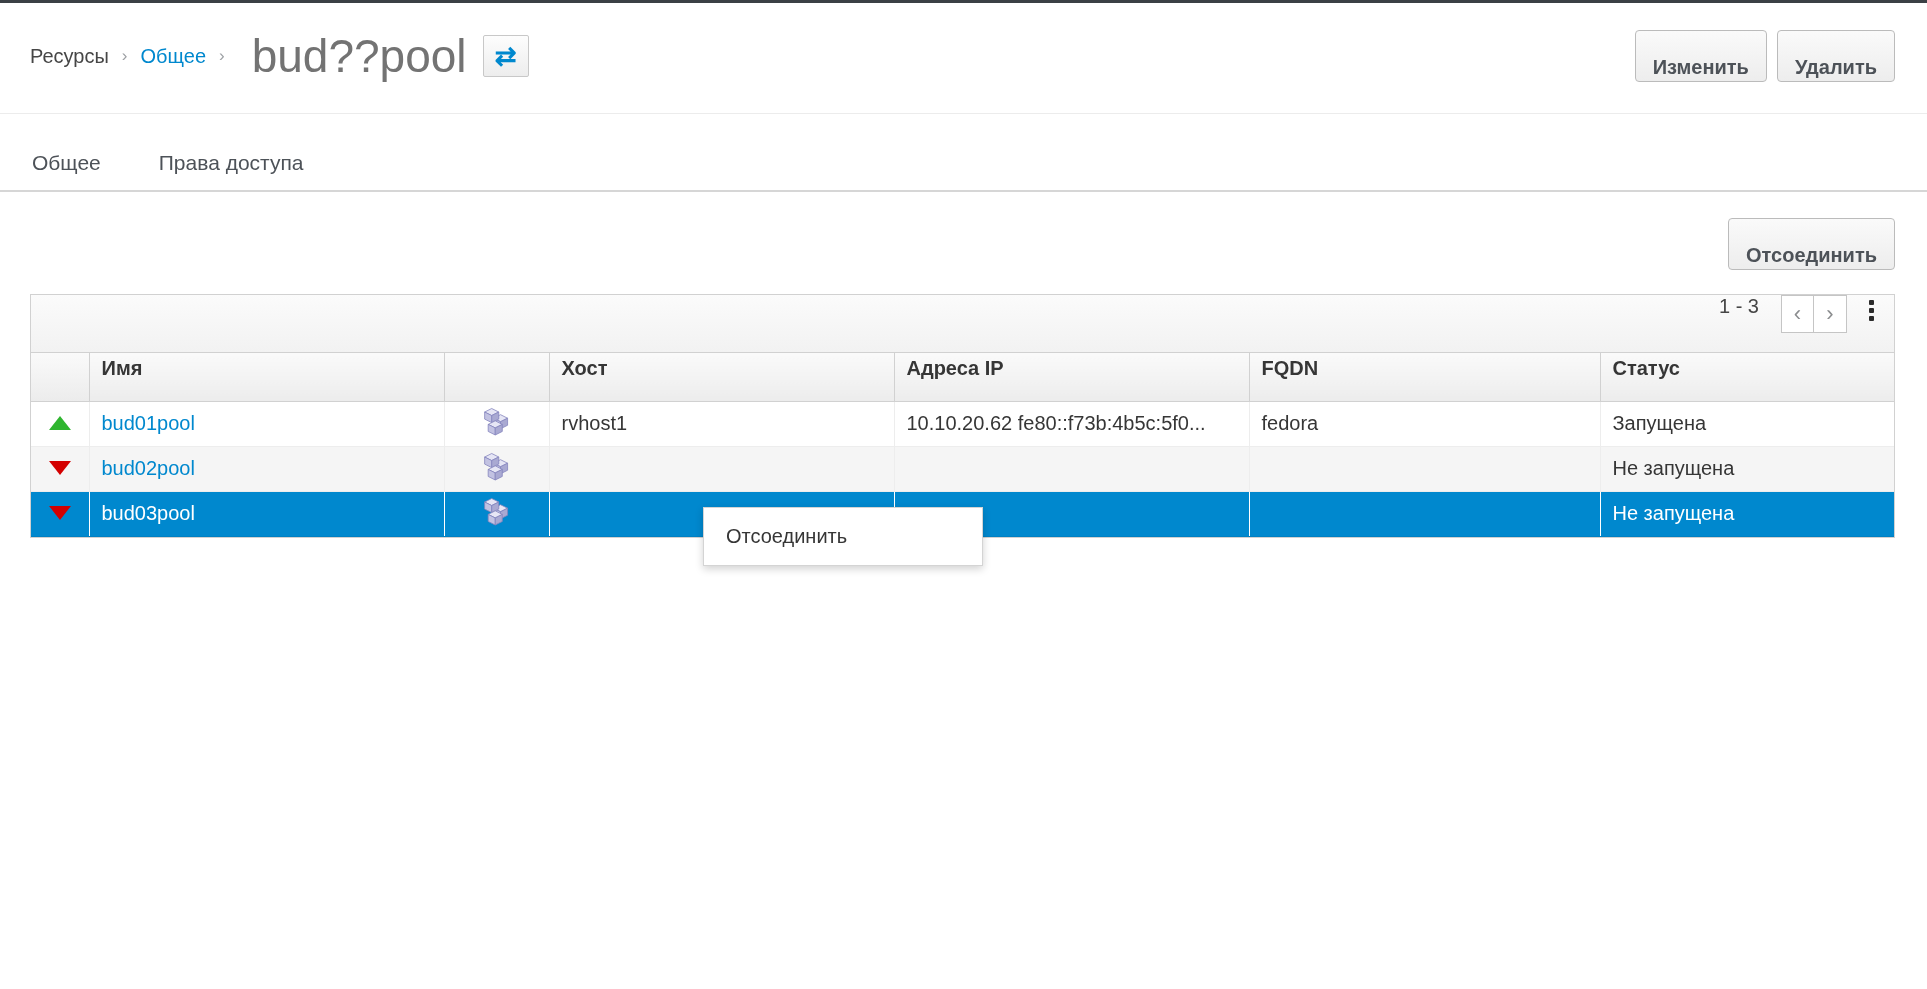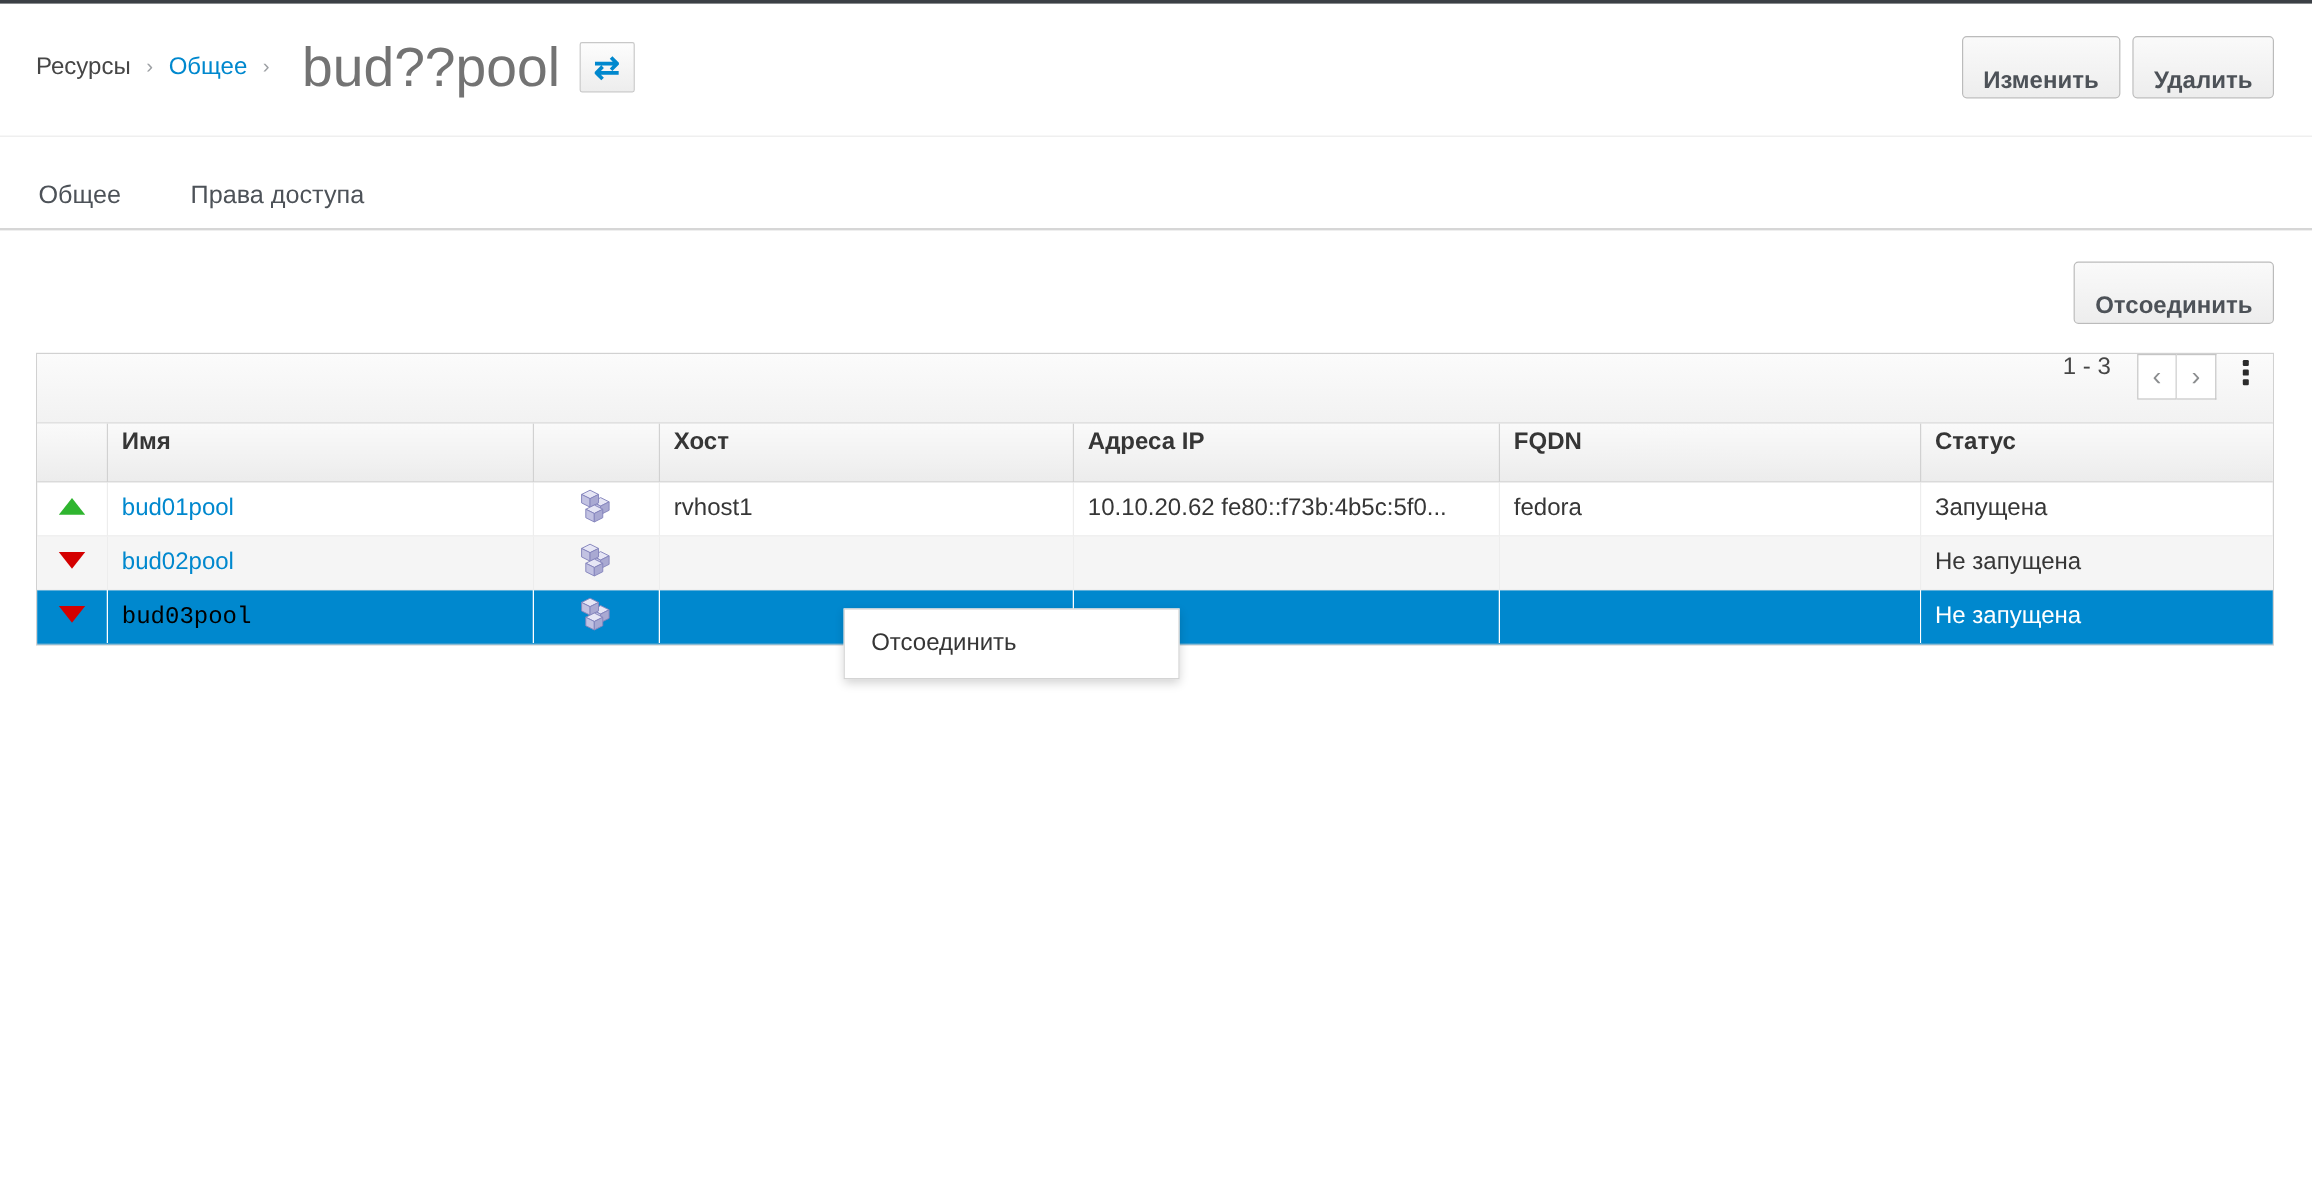--- a/index.html
+++ b/index.html
@@ -75,21 +75,21 @@
   .vm-table tbody td {
     height: 45px; border-right: 1px solid #ededed; border-bottom: 1px solid #ededed;
     padding: 0 6px 0 12px; white-space: nowrap; overflow: hidden; text-overflow: ellipsis;
   }
   .vm-table tbody td:last-child { border-right: none; }
   .vm-table tbody tr.even { background: #f5f5f5; }
   .vm-table tbody tr.selected { background: #0088ce; color: #ffffff; }
   .vm-table tbody tr.selected td { border-right-color: rgba(255,255,255,0.45); border-bottom-color: #0080c2; }
   .icon-cell { text-align: center; padding: 0 !important; }
   .name-link { color: #0088ce; cursor: pointer; text-decoration: none; }
-  tr.selected .name-link { color: #000000; font-family: Liberation Mono, monospace; }
+  tr.selected .name-link { color: #ffffff; }
 
   .arrow-up {
     display: inline-block; width: 0; height: 0;
     border-left: 11px solid transparent; border-right: 11px solid transparent;
     border-bottom: 14px solid #2fb52f;
   }
   .arrow-down {
     display: inline-block; width: 0; height: 0;
     border-left: 11px solid transparent; border-right: 11px solid transparent;
     border-top: 14px solid #d40000;

